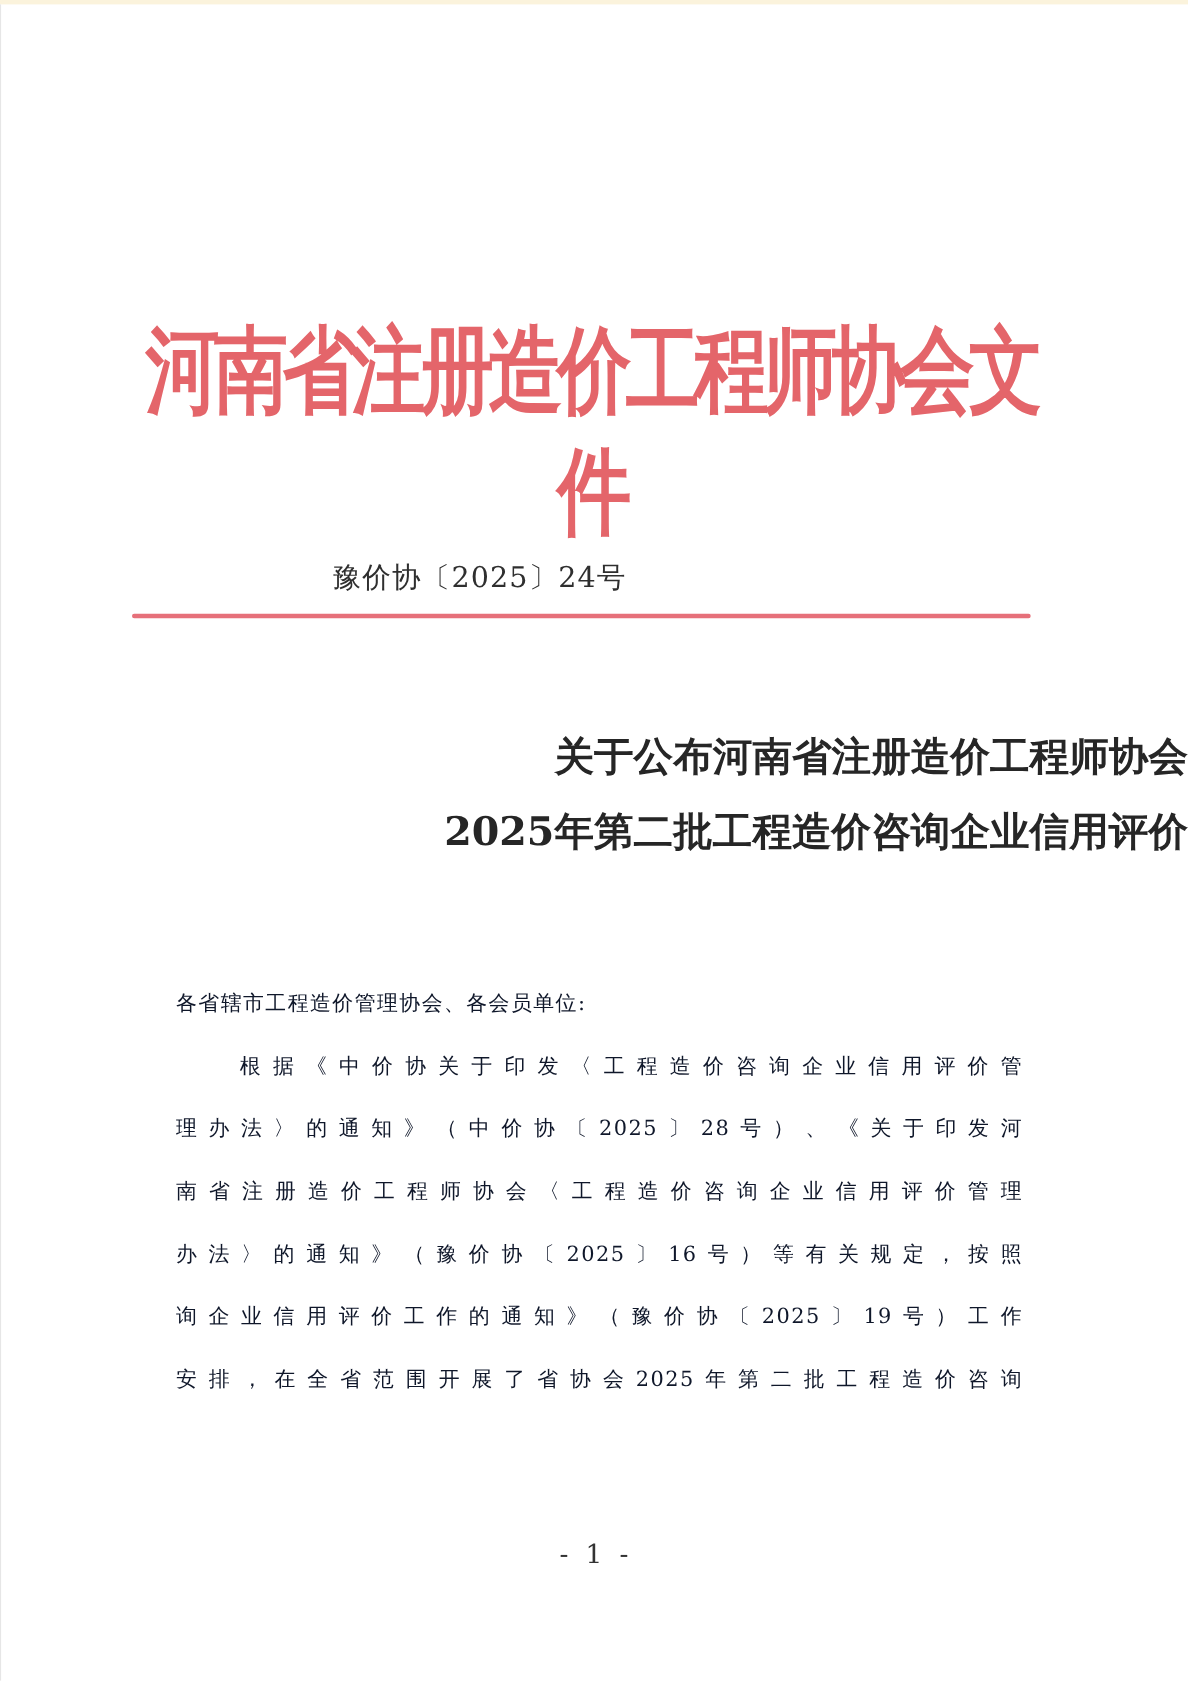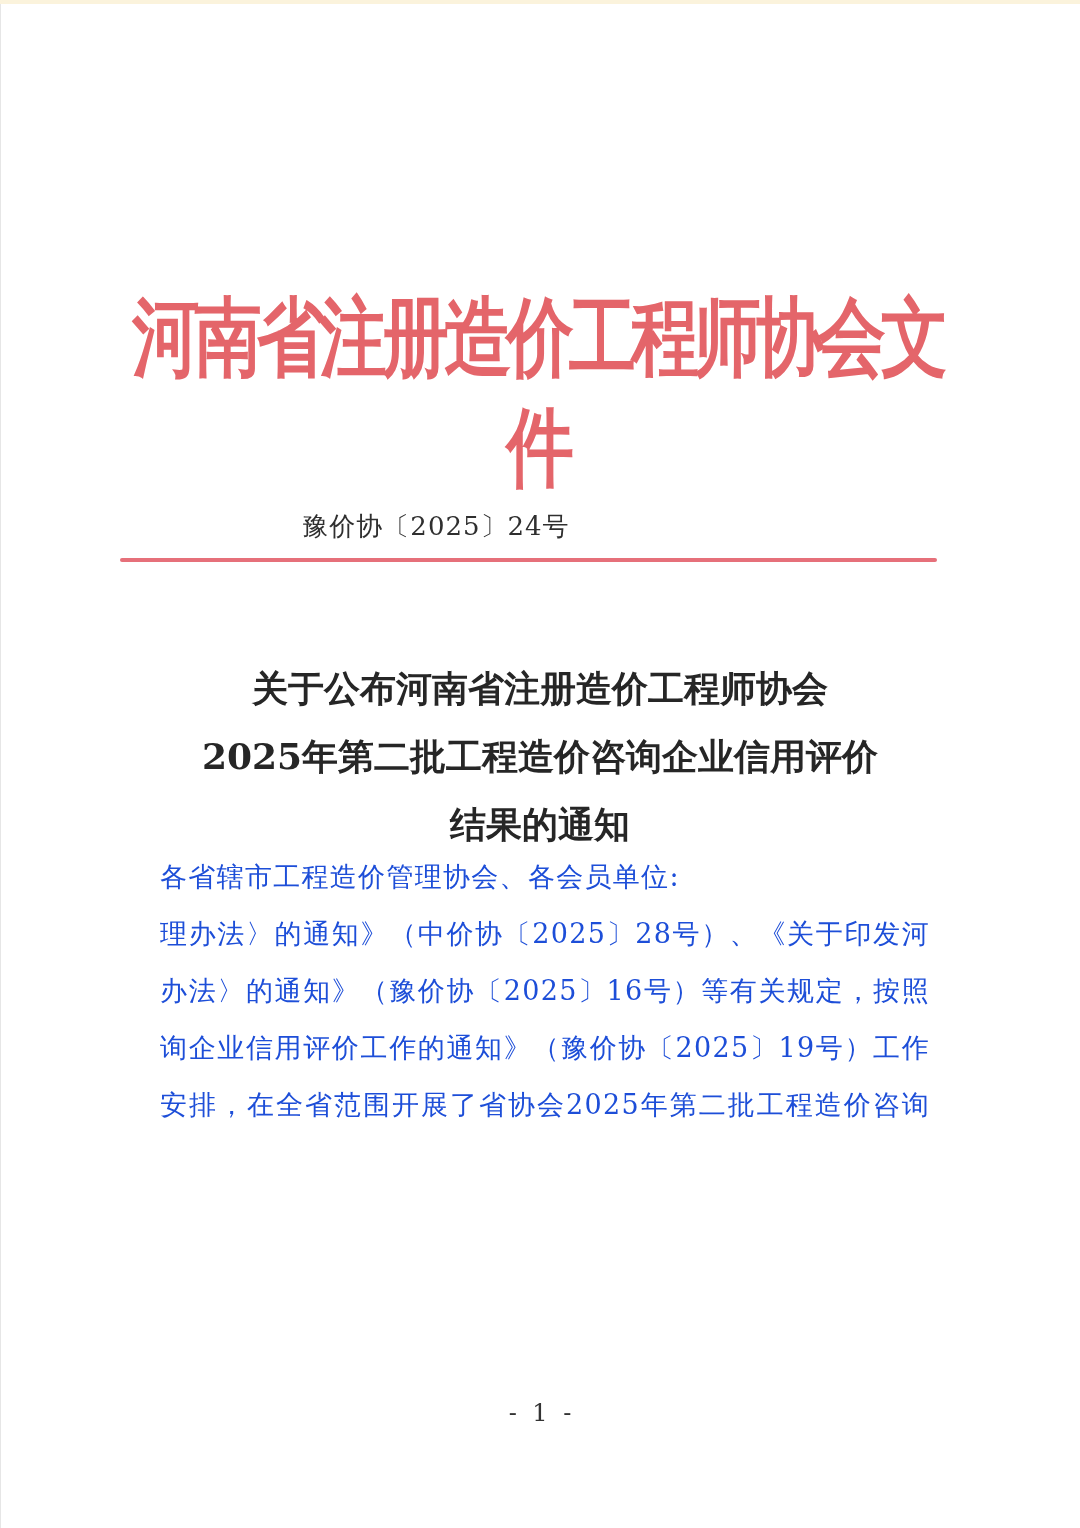--- a/index.html
+++ b/index.html
@@ -61,28 +61,28 @@
     .title {
       position: absolute;
       left: 0; top: 654px;
       width: 1080px;
       text-align: center;
       font-weight: bold;
       font-size: 36px;
       line-height: 68px;
       color: #262626;
     }
-    .title .line { display: block; }
+    .title .line { display: block; text-align: right; }
     .body-text {
       position: absolute;
-      left: 160px; top: 848px;
+      left: 160px; top: 884px;
       width: 770px;
-      font-size: 27px;
+      font-size: 19px;
       line-height: 57px;
-      color: #1d4ed8;
+      color: #0f172a;
       letter-spacing: 1.3px;
     }
     .body-text .line {
       display: block;
       white-space: nowrap;
       text-align: justify;
       text-align-last: justify;
     }
     .body-text .line.salutation {
       text-align: left;
@@ -110,24 +110,25 @@
 
 <div class="masthead">河南省注册造价工程师协会文件</div>
 
 <div class="doc-number">豫价协〔2025〕24号</div>
 
 <div class="red-rule"></div>
 
 <div class="title">
   <span class="line">关于公布河南省注册造价工程师协会</span>
   <span class="line">2025年第二批工程造价咨询企业信用评价</span>
-  <span class="line">结果的通知</span>
 </div>
 
 <div class="body-text">
   <span class="line salutation">各省辖市工程造价管理协会、各会员单位:</span>
+  <span class="line indent">根据《中价协关于印发〈工程造价咨询企业信用评价管</span>
   <span class="line">理办法〉的通知》（中价协〔2025〕28号）、《关于印发河</span>
+  <span class="line">南省注册造价工程师协会〈工程造价咨询企业信用评价管理</span>
   <span class="line">办法〉的通知》（豫价协〔2025〕16号）等有关规定，按照</span>
   <span class="line">询企业信用评价工作的通知》（豫价协〔2025〕19号）工作</span>
   <span class="line">安排，在全省范围开展了省协会2025年第二批工程造价咨询</span>
 </div>
 
 <div class="page-number">- 1 -</div>
 
 </body></html>

